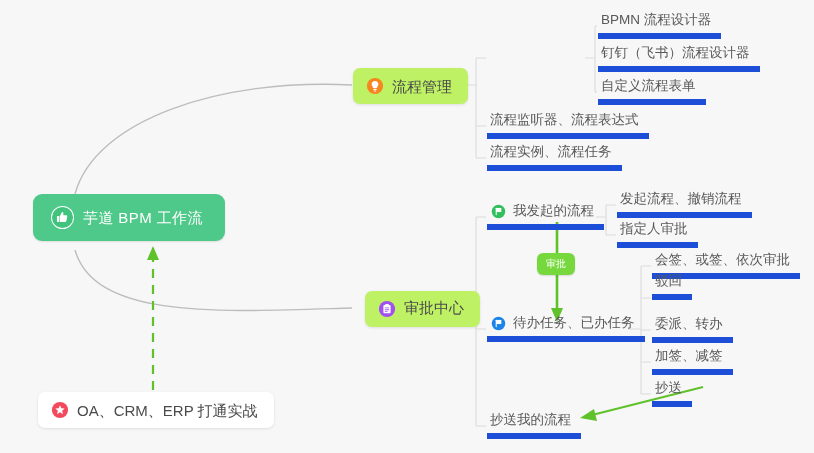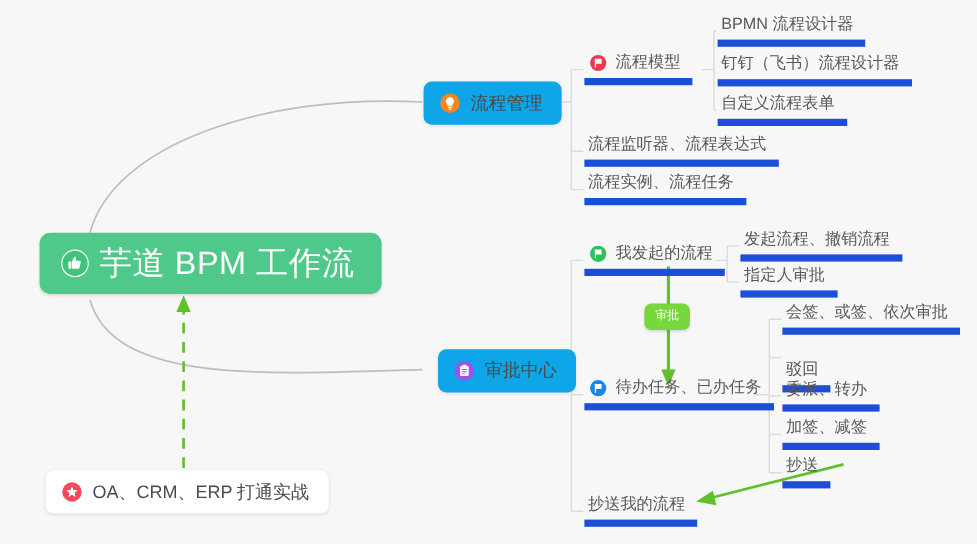--- a/index.html
+++ b/index.html
@@ -37,35 +37,35 @@
     align-items: center;
     gap: 9px;
     padding: 12px 22px 12px 18px;
     background: #4fc98a;
     border-radius: 9px;
     box-shadow: 0 1px 2px rgba(0,0,0,0.10);
     z-index: 5;
   }
   .root-label {
     color: #ffffff;
-    font-size: 27px;
+    font-size: 15px;
     font-weight: 400;
     letter-spacing: 0.4px;
     white-space: nowrap;
     line-height: 1;
   }
 
   
   .branch-node {
     position: absolute;
     display: flex;
     align-items: center;
     gap: 8px;
     padding: 9px 16px 9px 13px;
-    background: #0ea5e9;
+    background: #bef264;
     border-radius: 7px;
     box-shadow: 0 1px 3px rgba(0,0,0,0.10);
     z-index: 4;
   }
   .branch-label {
     color: #4a4a4a;
     font-size: 15px;
     white-space: nowrap;
     line-height: 1;
   }
@@ -186,30 +186,20 @@
       <svg width="18" height="18" viewBox="0 0 20 20">
         <circle cx="10" cy="10" r="9" fill="#f6861f"></circle>
         <path d="M10 4.4 C7.7 4.4 6.2 6.1 6.2 8.0 C6.2 9.3 6.9 10.2 7.6 10.9 L7.6 12.3 L12.4 12.3 L12.4 10.9 C13.1 10.2 13.8 9.3 13.8 8.0 C13.8 6.1 12.3 4.4 10 4.4 Z" fill="#ffffff"></path>
         <rect x="8.2" y="13.1" width="3.6" height="1.3" rx="0.6" fill="#ffffff"></rect>
         <rect x="8.7" y="14.9" width="2.6" height="1.1" rx="0.5" fill="#ffffff"></rect>
       </svg>
     </span>
     <span class="branch-label">流程管理</span>
   </div>
 
-  <div class="leaf-node has-icon" style="left:487px; top:41px;">
-    <span class="icon-badge sm">
-      <svg width="15" height="15" viewBox="0 0 16 16">
-        <circle cx="8" cy="8" r="7.2" fill="#f0384f"></circle>
-        <path d="M5.4 4.2 L11.0 4.2 L11.0 8.6 L5.4 8.6 Z" fill="#ffffff"></path>
-        <rect x="5.0" y="4.0" width="1.1" height="8.0" rx="0.5" fill="#ffffff"></rect>
-      </svg>
-    </span>
-    <span class="leaf-label">流程模型</span>
-  </div>
 
   <div class="leaf-node" style="left:598px; top:9px;">
     <span class="leaf-label">BPMN 流程设计器</span>
   </div>
   <div class="leaf-node" style="left:598px; top:42px;">
     <span class="leaf-label">钉钉（飞书）流程设计器</span>
   </div>
   <div class="leaf-node" style="left:598px; top:75px;">
     <span class="leaf-label">自定义流程表单</span>
   </div>
@@ -260,21 +250,21 @@
         <path d="M5.4 4.2 L11.0 4.2 L11.0 8.6 L5.4 8.6 Z" fill="#ffffff"></path>
         <rect x="5.0" y="4.0" width="1.1" height="8.0" rx="0.5" fill="#ffffff"></rect>
       </svg>
     </span>
     <span class="leaf-label">待办任务、已办任务</span>
   </div>
 
   <div class="leaf-node" style="left:652px; top:249px;font-family:Liberation Serif, serif;">
     <span class="leaf-label">会签、或签、依次审批</span>
   </div>
-  <div class="leaf-node" style="left:652px; top:297px;">
+  <div class="leaf-node" style="left:652px; top:270px;">
     <span class="leaf-label">驳回</span>
   </div>
   <div class="leaf-node" style="left:652px; top:313px;">
     <span class="leaf-label">委派、转办</span>
   </div>
   <div class="leaf-node" style="left:652px; top:345px;">
     <span class="leaf-label">加签、减签</span>
   </div>
   <div class="leaf-node" style="left:652px; top:377px;">
     <span class="leaf-label">抄送</span>

